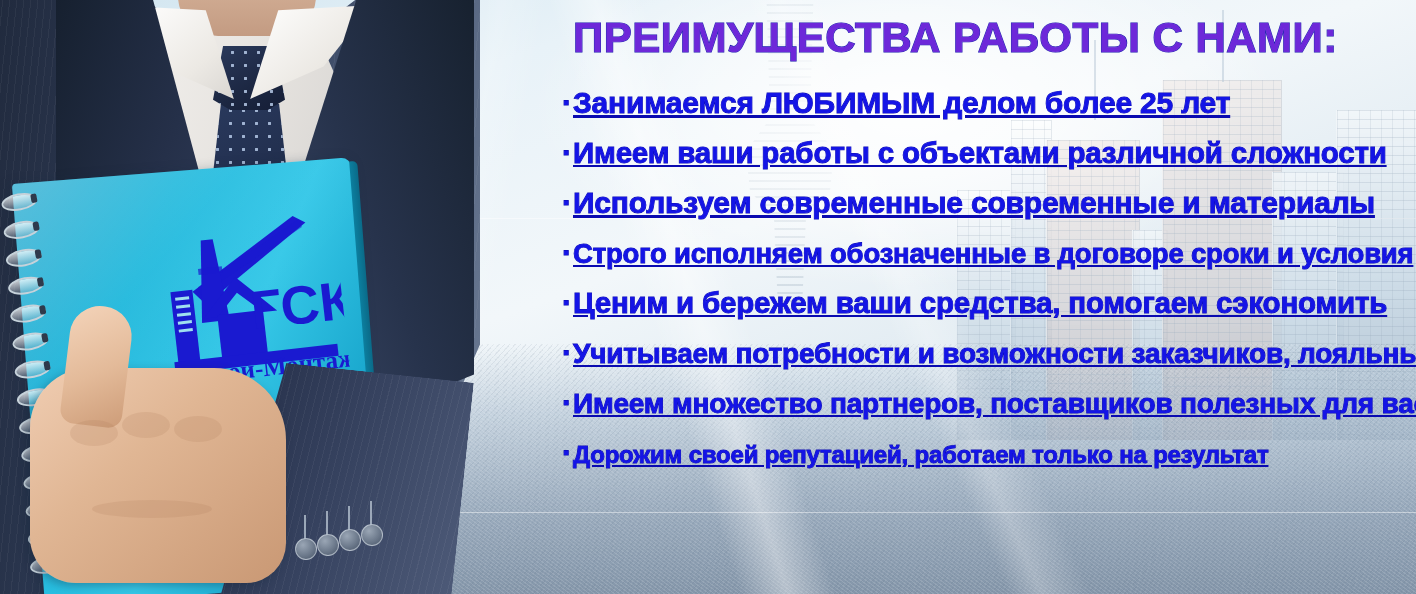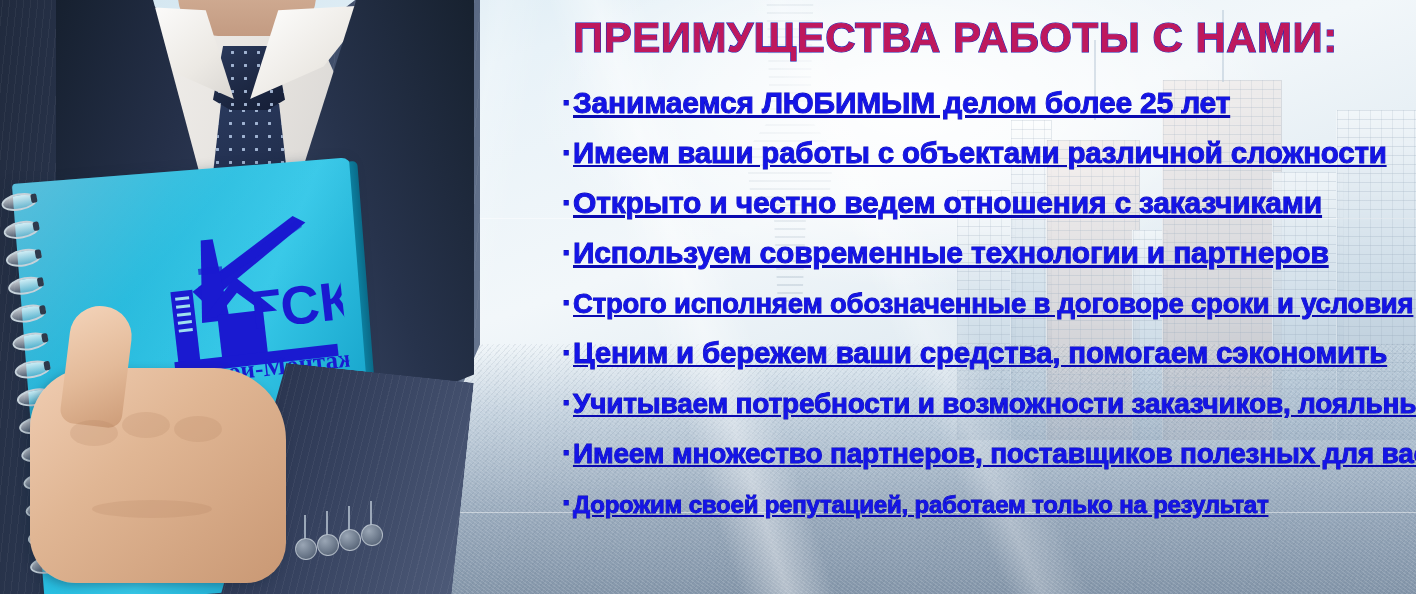--- a/index.html
+++ b/index.html
@@ -342,21 +342,21 @@
   }
 
   
   .headline {
     position: absolute;
     left: 573px;
     top: 14px;
     font-size: 42px;
     font-weight: 700;
     letter-spacing: 0.5px;
-    color: #be185d;
+    color: #6d28d9;
     -webkit-text-stroke: 1.2px #0a0aa8;
     paint-order: stroke fill;
     white-space: nowrap;
     font-family: "Liberation Sans", sans-serif;
     text-shadow: 0 0 1px rgba(255,255,255,0.35);
   }
   .bullets {
     position: absolute;
     left: 562px;
     top: 78px;
@@ -498,22 +498,21 @@
       <div class="cuff-btn" style="left:44px; top:-3px;"></div>
       <div class="cuff-btn" style="left:66px; top:-8px;"></div>
     </div>
   </div>
 
   <div class="headline">ПРЕИМУЩЕСТВА РАБОТЫ С НАМИ:</div>
 
   <div class="bullets">
     <div class="bullet-line bl-0"><span class="dot">·</span><span class="txt">Занимаемся ЛЮБИМЫМ делом более 25 лет</span></div>
     <div class="bullet-line bl-1"><span class="dot">·</span><span class="txt">Имеем ваши работы с объектами различной сложности</span></div>
-    <div class="bullet-line bl-2"><span class="dot">·</span><span class="txt">Открыто и честно ведем отношения с заказчиками</span></div>
-    <div class="bullet-line bl-4"><span class="dot">·</span><span class="txt">Используем современные технологии и партнеров</span></div>
+    <div class="bullet-line bl-4"><span class="dot">·</span><span class="txt">Используем современные современные и материалы</span></div>
     <div class="bullet-line bl-5"><span class="dot">·</span><span class="txt">Строго исполняем обозначенные в договоре сроки и условия</span></div>
     <div class="bullet-line bl-7"><span class="dot">·</span><span class="txt">Ценим и бережем ваши средства, помогаем сэкономить</span></div>
     <div class="bullet-line bl-6"><span class="dot">·</span><span class="txt">Учитываем потребности и возможности заказчиков, лояльны</span></div>
     <div class="bullet-line bl-8"><span class="dot">·</span><span class="txt">Имеем множество партнеров, поставщиков полезных для вас</span></div>
     <div class="bullet-line bl-9"><span class="dot">·</span><span class="txt">Дорожим своей репутацией, работаем только на результат</span></div>
   </div>
 
 </div>
 
 </body></html>

